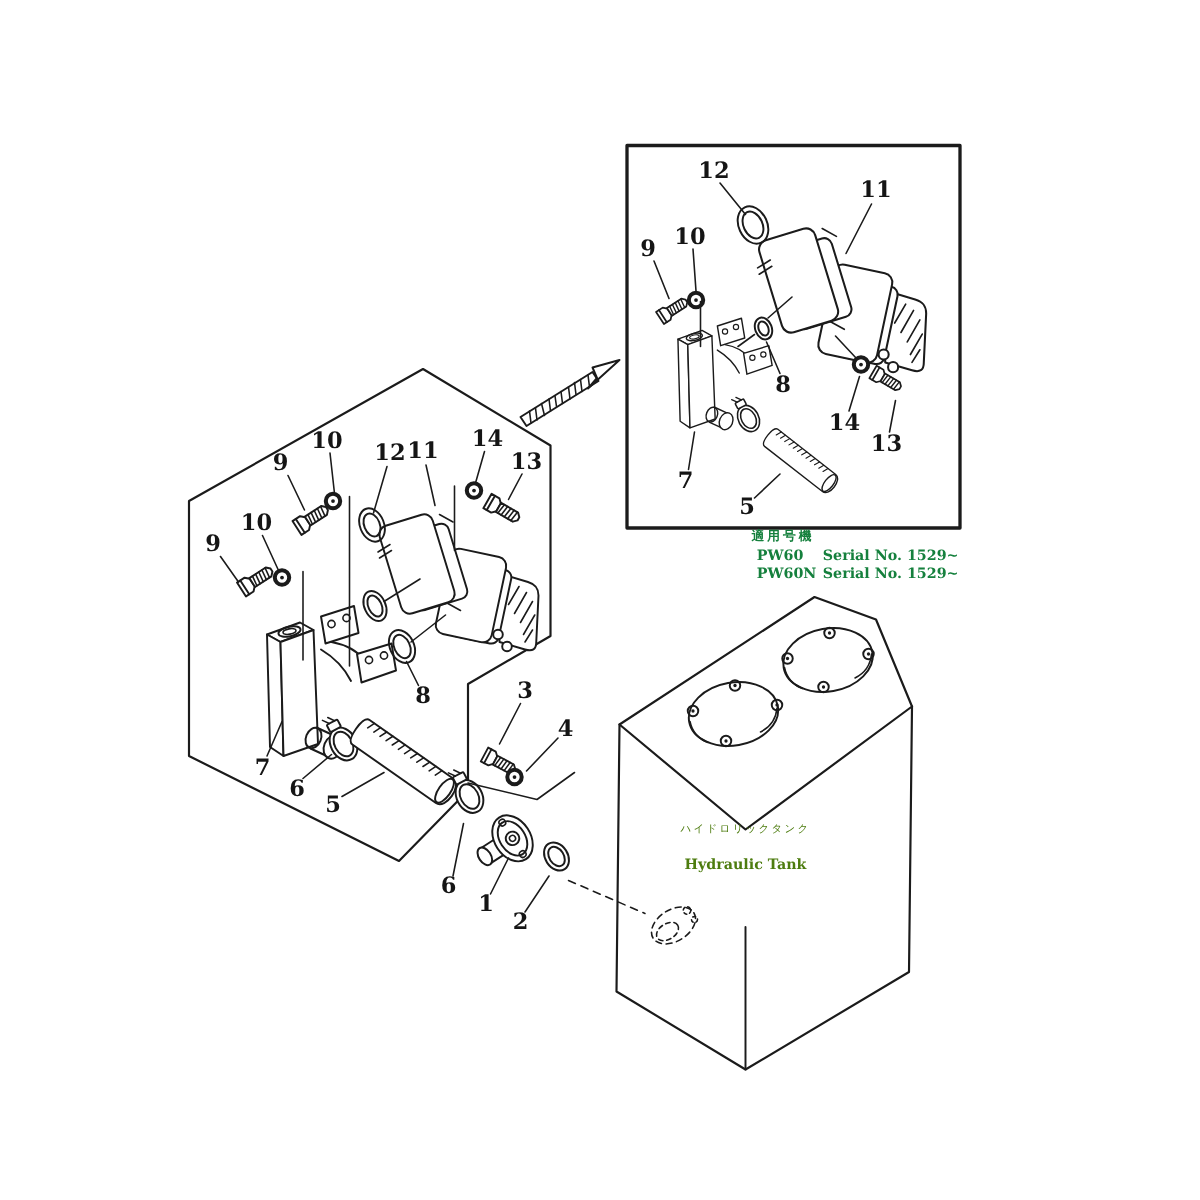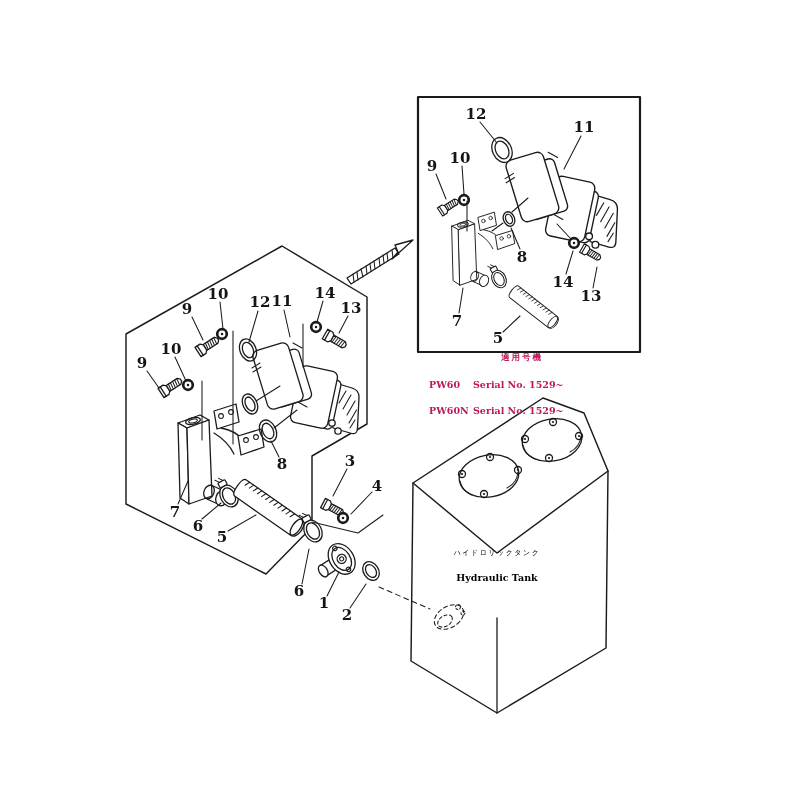--- a/index.html
+++ b/index.html
@@ -1,26 +1,26 @@
 <!DOCTYPE html>
 <html><head>
 <meta charset="utf-8">
 <style>
   html,body{margin:0;padding:0;background:#fff;}
   #stage{position:relative;width:800px;height:800px;background:#fff;overflow:hidden;
          font-family:"DejaVu Serif",serif;color:#111;}
   #art{position:absolute;left:0;top:0;}
   .callout{position:absolute;transform:translate(-50%,-50%);
            font:700 15px "DejaVu Serif",serif;color:#151515;letter-spacing:0;line-height:1;}
-  .caption{position:absolute;left:429px;top:352px;width:210px;color:#be185d;}
+  .caption{position:absolute;left:429px;top:352px;width:210px;color:#15803d;}
   .caption-jp{font:700 8.5px "DejaVu Serif",serif;margin-left:72px;letter-spacing:2px;}
-  .caption-row{font:700 9.5px "DejaVu Serif",serif;display:flex;margin-top:15px;}
+  .caption-row{font:700 9.5px "DejaVu Serif",serif;display:flex;margin-top:1px;justify-content:flex-end;}
   .caption-row .model{width:44px;}
   .tank-label{position:absolute;left:497px;top:565px;transform:translate(-50%,-50%);
-              text-align:center;color:#000000;}
+              text-align:center;color:#4d7c0f;}
   .tank-label .jp{font:400 7px "DejaVu Sans",sans-serif;letter-spacing:1.5px;white-space:nowrap;}
   .tank-label .en{font:700 9.5px "DejaVu Serif",serif;margin-top:14px;white-space:nowrap;}
   svg .ln{fill:none;stroke:#1b1b1b;stroke-width:1.3;stroke-linecap:round;stroke-linejoin:round;}
   svg .thin{stroke-width:1.05;}
   svg .wh{fill:#fff;}
 </style>
 </head>
 <body>
 
 <div id="stage">

